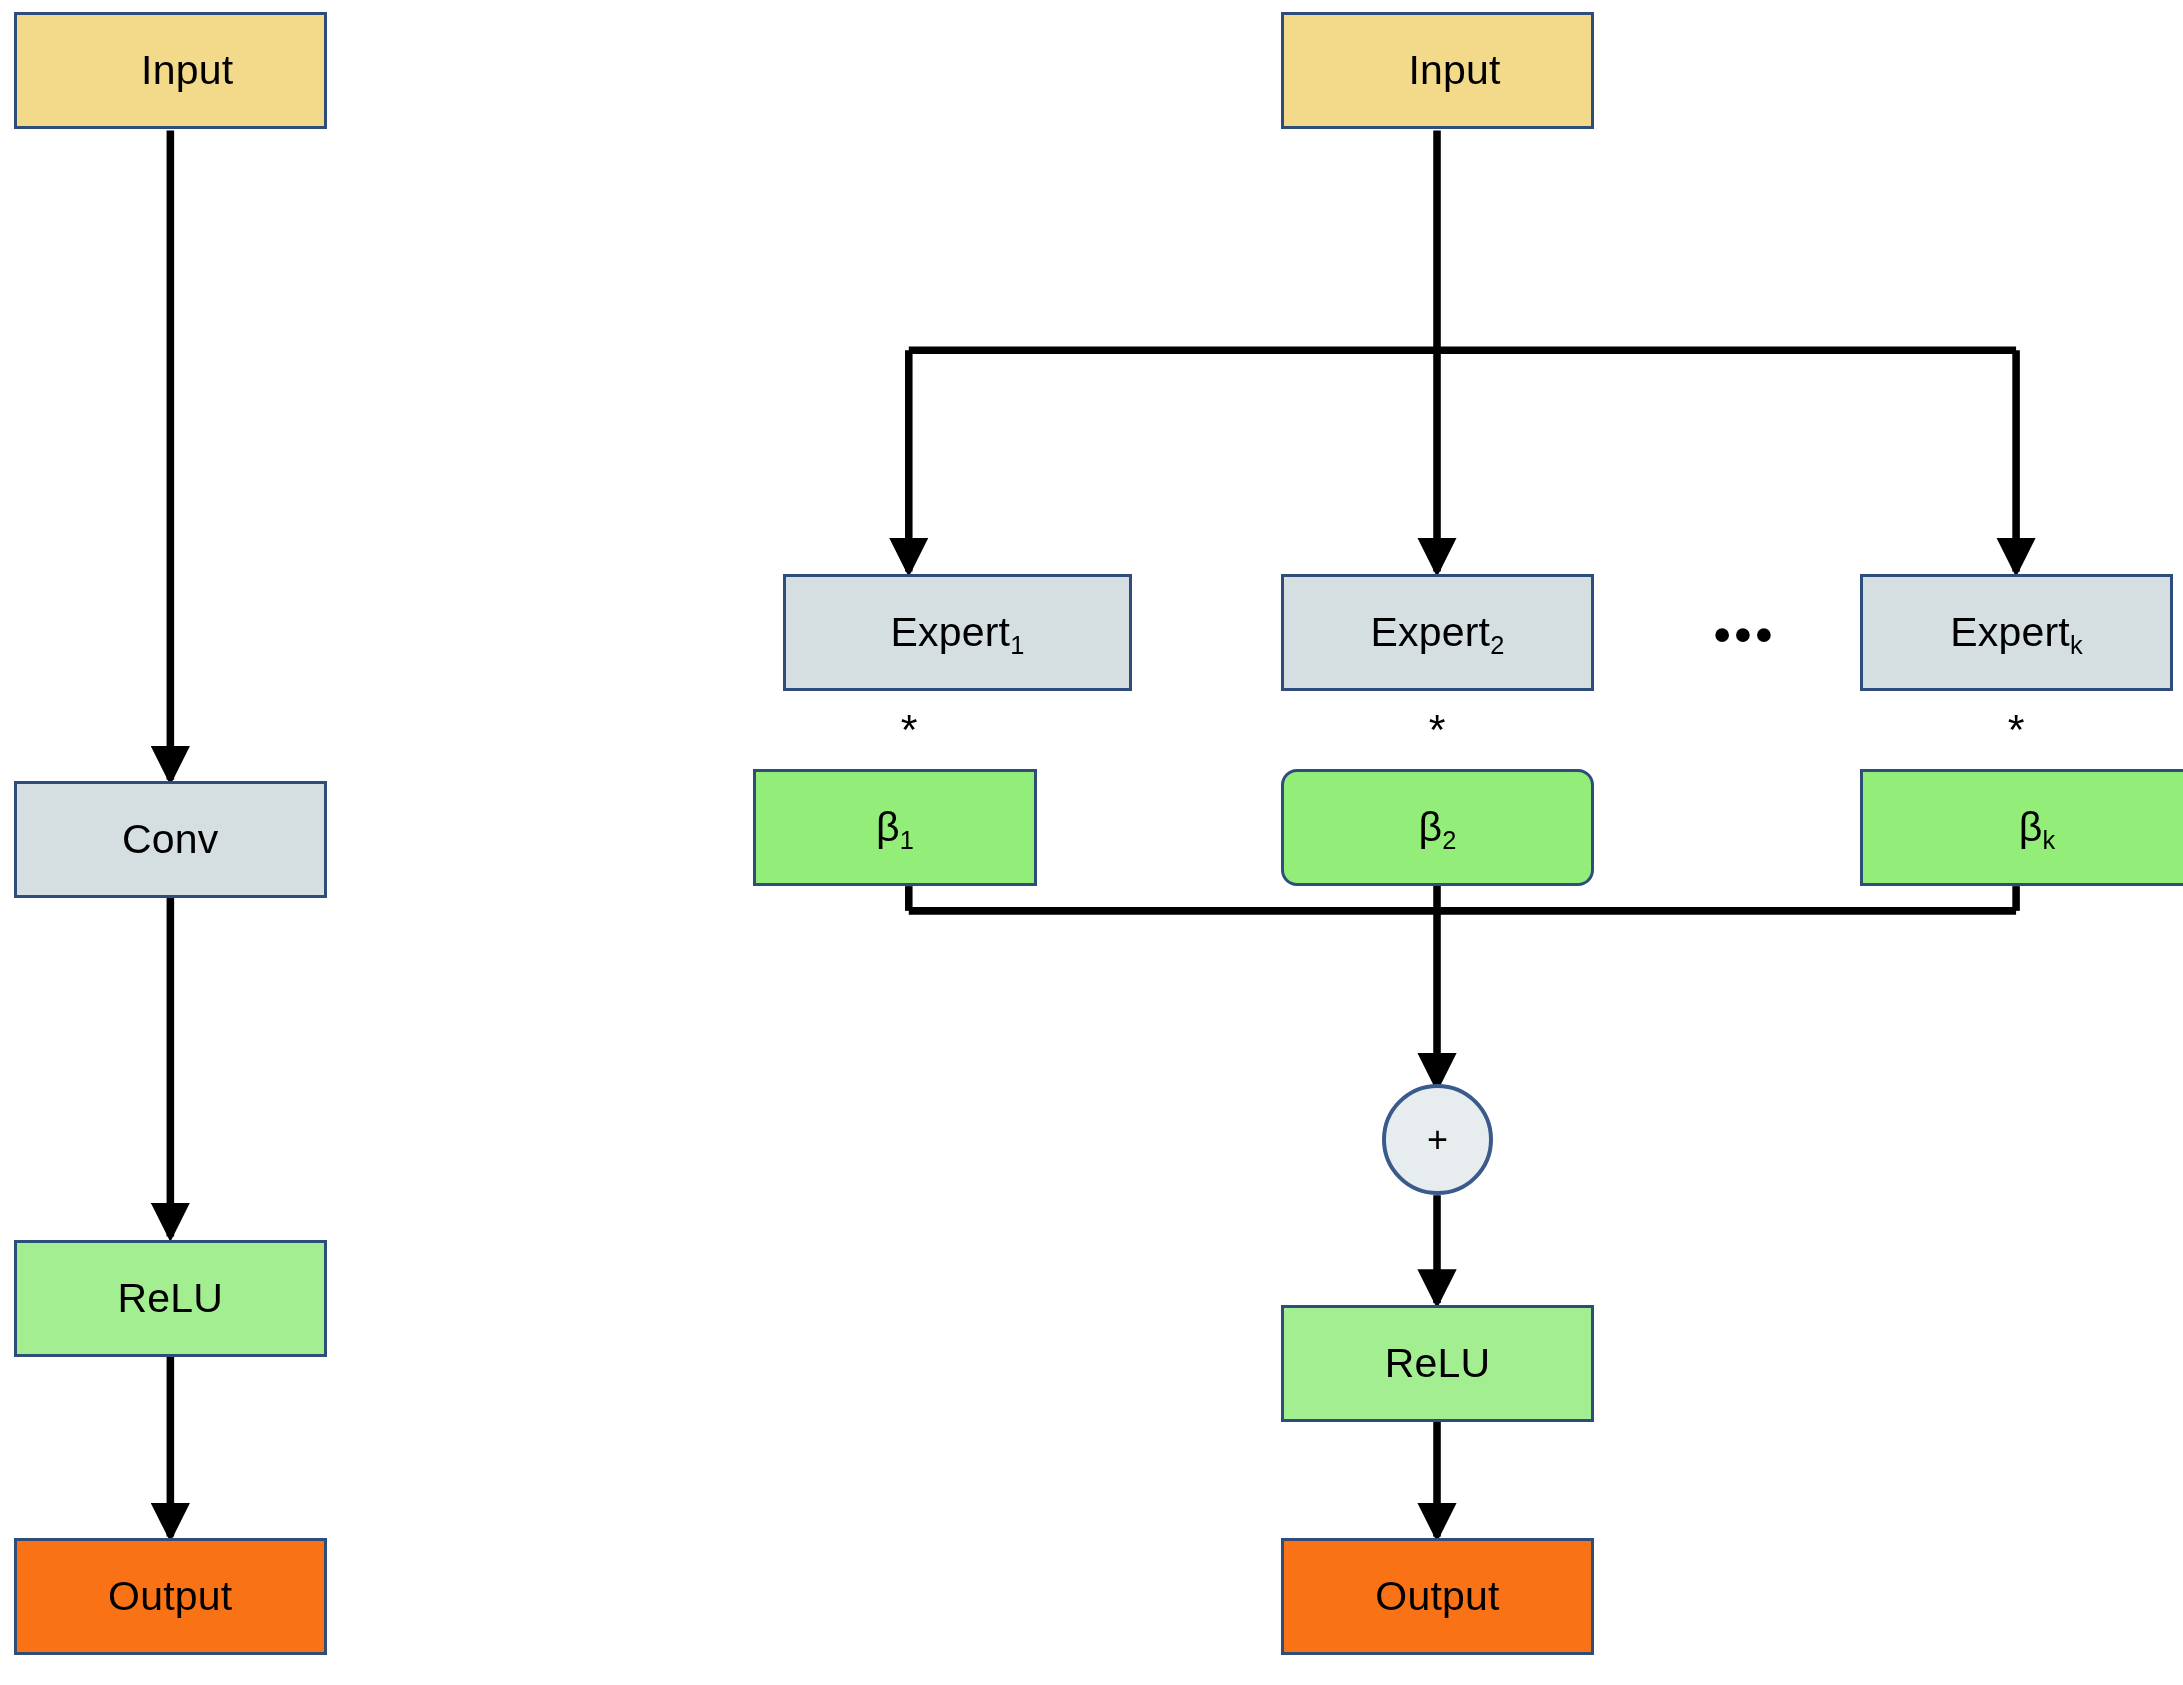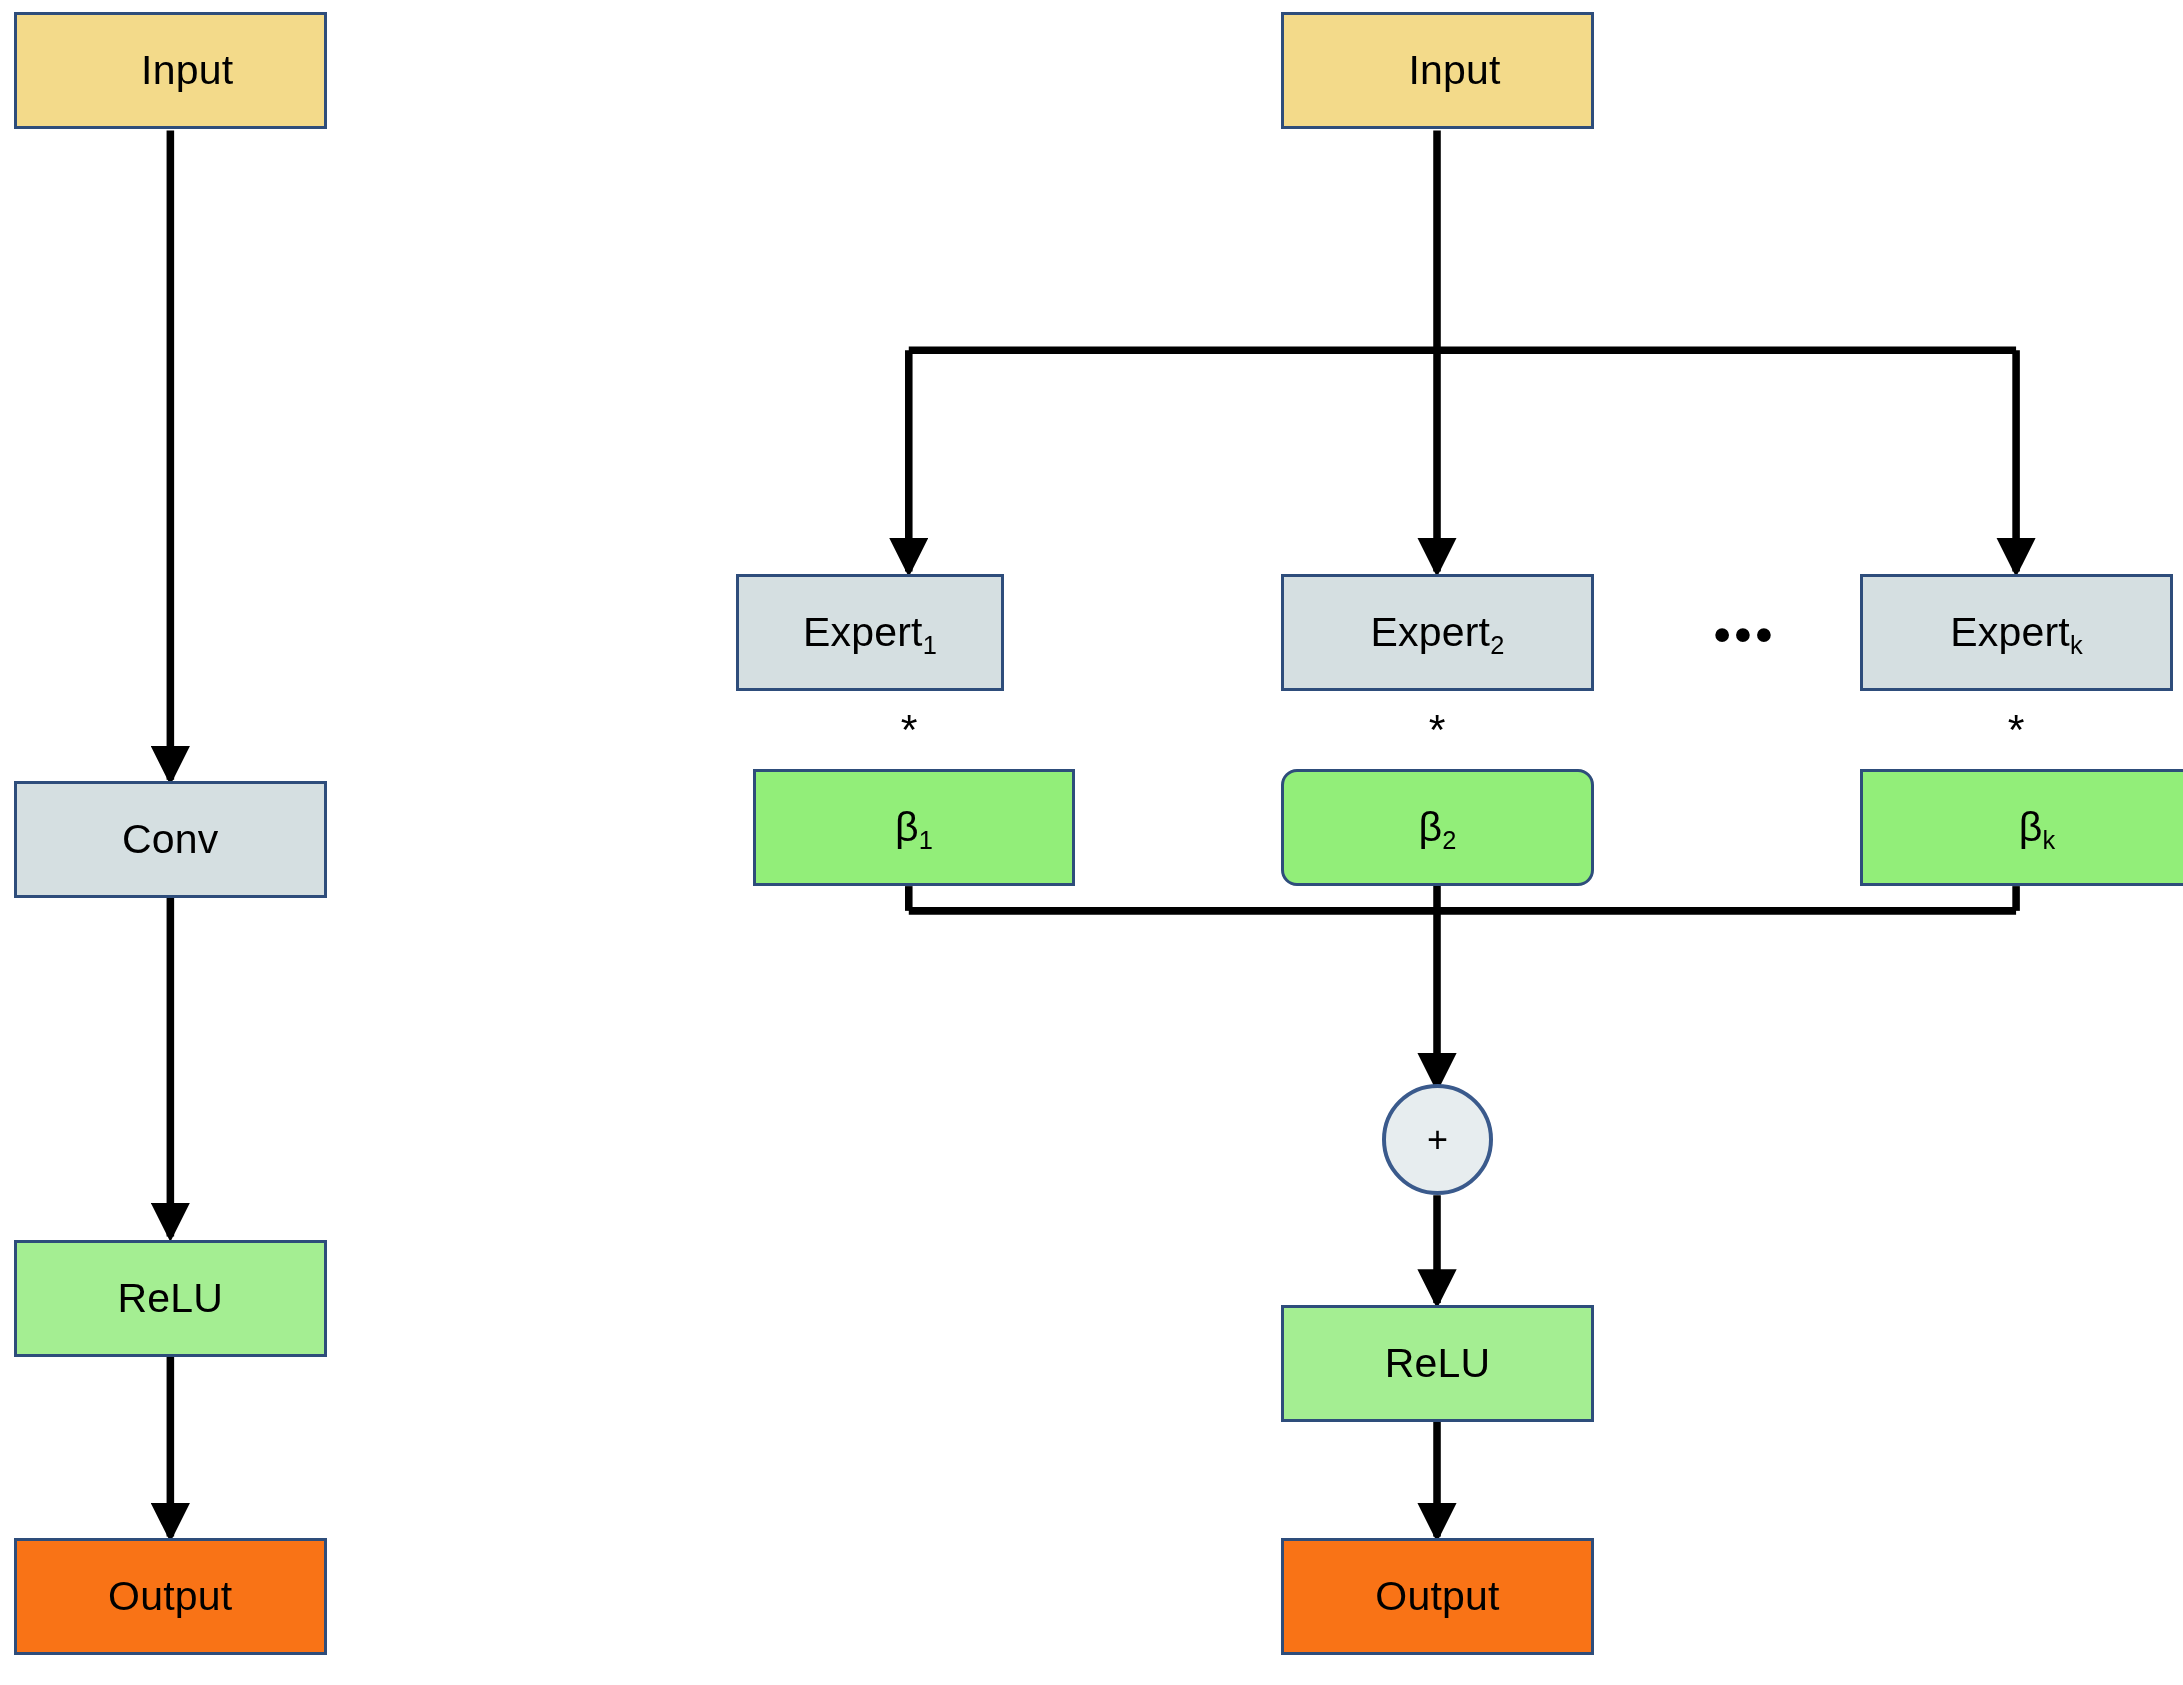--- a/index.html
+++ b/index.html
@@ -101,39 +101,39 @@
   </div>
 
   <div class="node fill-blue" style="left:13.7px;top:1538px;width:313px;height:117px;">
     <span class="lbl">Output</span>
   </div>
 
   <div class="node fill-yellow" style="left:1281px;top:12.4px;width:313px;height:117px;">
     <span class="lbl">Input</span>
   </div>
 
-  <div class="node fill-gray" style="left:736px;top:574px;width:268px;height:117px;">
+  <div class="node fill-gray" style="left:783px;top:574px;width:349px;height:117px;">
     <span class="lbl"><span>Expert</span><sub>1</sub></span>
   </div>
 
   <div class="node fill-gray" style="left:1281px;top:574px;width:313px;height:117px;">
     <span class="lbl"><span>Expert</span><sub>2</sub></span>
   </div>
 
   <div class="node fill-gray" style="left:1860px;top:574px;width:313px;height:117px;">
     <span class="lbl"><span>Expert</span><sub>k</sub></span>
   </div>
 
   <div class="dots" style="left:1704px;top:611px;width:82px;text-align:center;">•••</div>
 
   <div class="astk" style="left:868px;top:708px;width:82px;">*</div>
   <div class="astk" style="left:1396px;top:708px;width:82px;">*</div>
   <div class="astk" style="left:1975px;top:708px;width:82px;">*</div>
 
-  <div class="node fill-green2" style="left:753px;top:769px;width:322px;height:117px;">
+  <div class="node fill-green2" style="left:753px;top:769px;width:284px;height:117px;">
     <span class="lbl"><span>β</span><sub>1</sub></span>
   </div>
 
   <div class="node fill-green2" style="left:1281px;top:769px;width:313px;height:117px;border-radius:16px;">
     <span class="lbl"><span>β</span><sub>2</sub></span>
   </div>
 
   <div class="node fill-green2" style="left:1860px;top:769px;width:354px;height:117px;">
     <span class="lbl"><span>β</span><sub>k</sub></span>
   </div>

